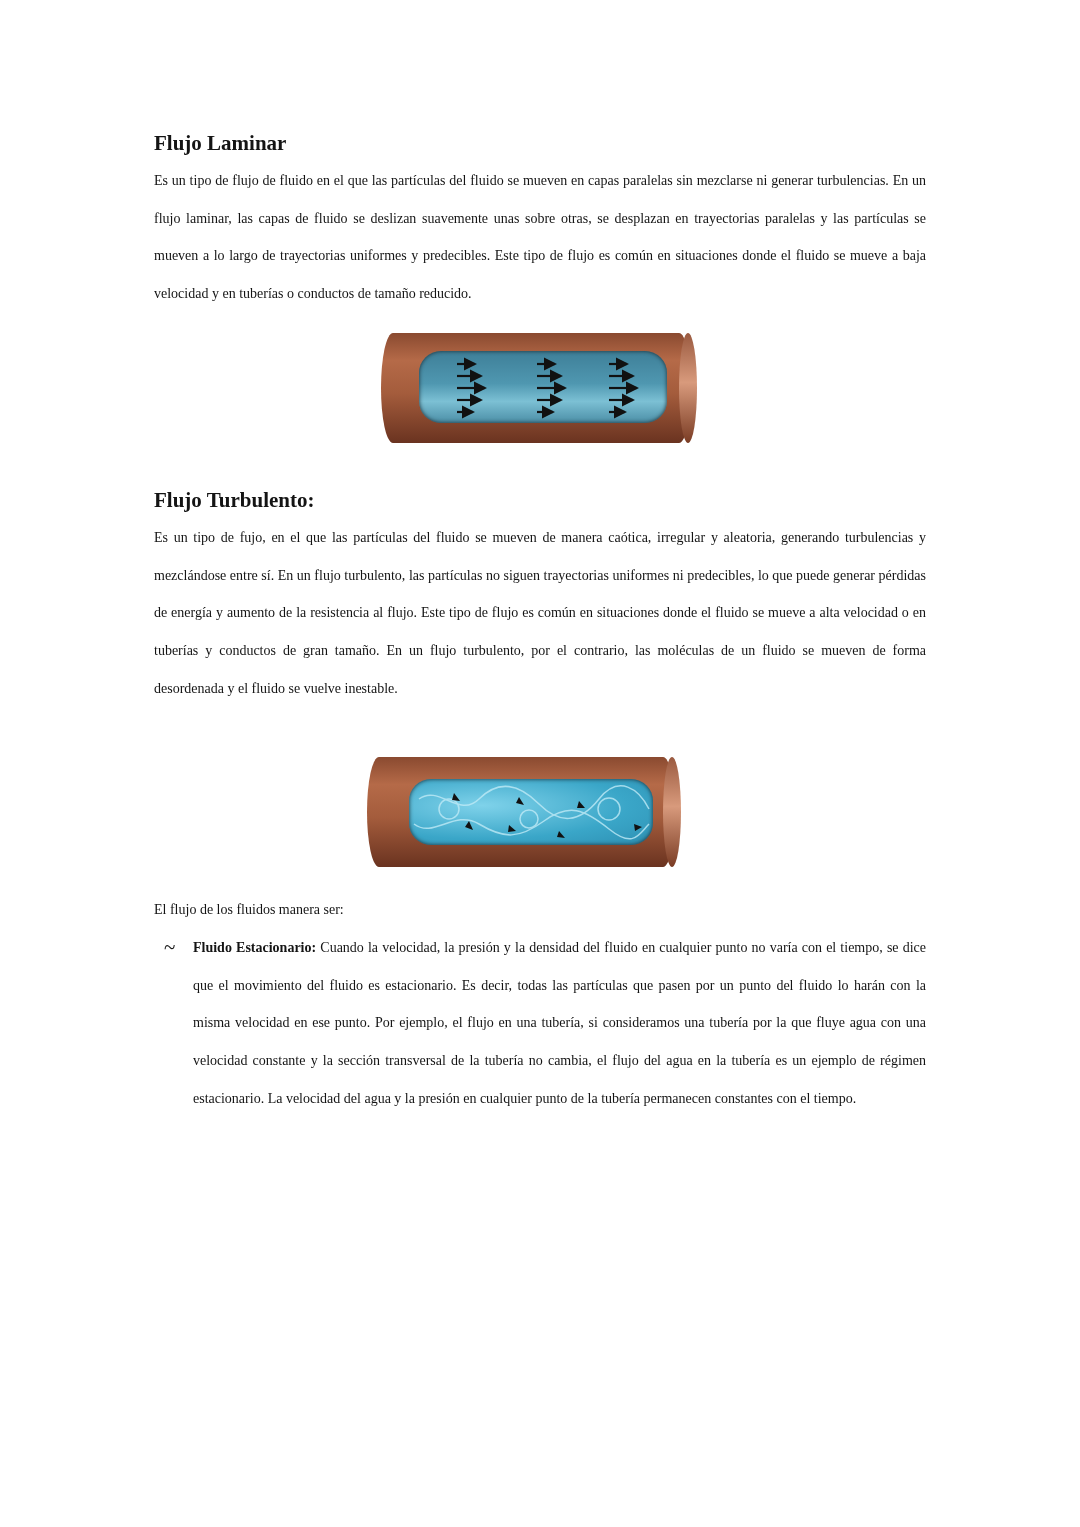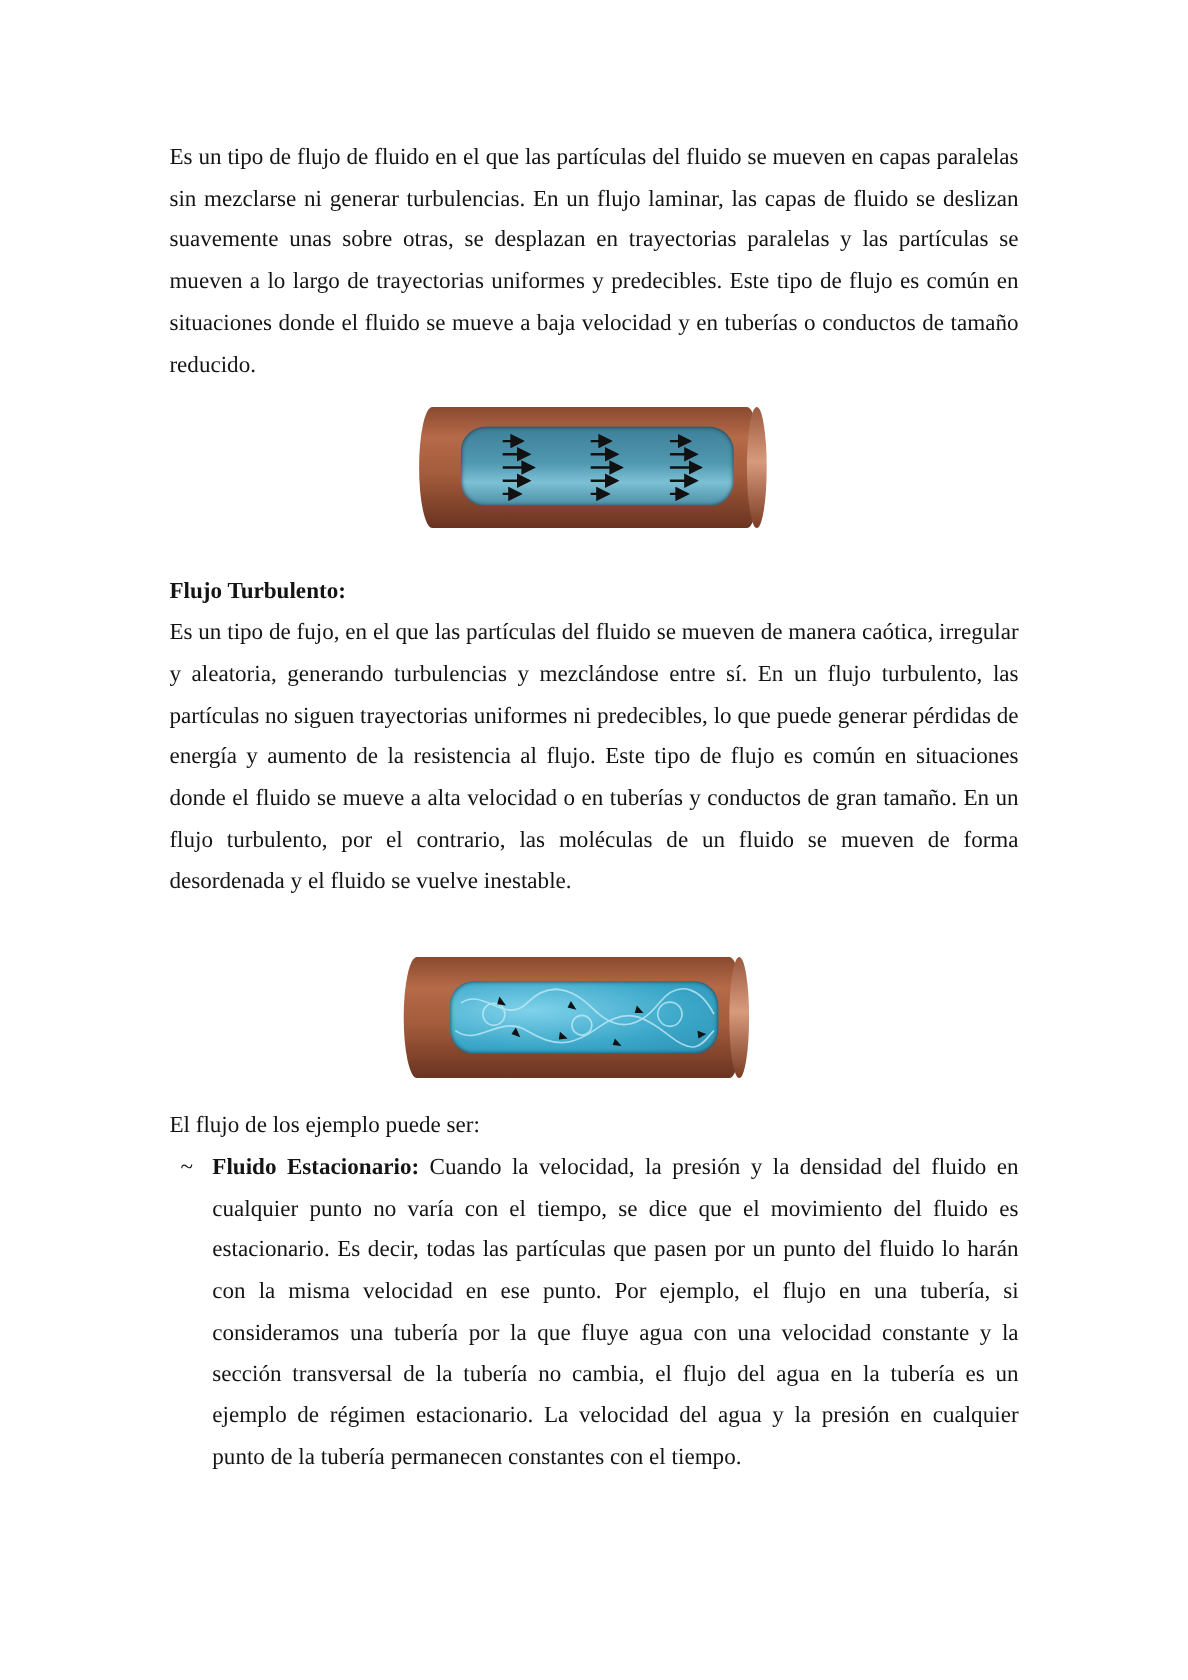--- a/index.html
+++ b/index.html
@@ -1,36 +1,37 @@
 <!DOCTYPE html>
 <html><head>
 <meta charset="utf-8">
 <style>
   html, body { margin: 0; padding: 0; background: #ffffff; }
   body { width: 1080px; height: 1527px; position: relative; overflow: hidden;
          font-family: "Liberation Serif", serif; color: #141414; }
   .page { position: absolute; left: 154px; top: 124px; width: 772px; }
   .h { font-weight: bold; font-size: 21px; line-height: 38px; margin: 0; }
-  .p { font-size: 21px; line-height: 37.7px; margin: 0; text-align: justify; text-align-last: left; }
+  .p { font-size: 14px; line-height: 37.7px; margin: 0; text-align: justify; text-align-last: left; }
   .fig { display: flex; justify-content: center; }
   .pipe { position: relative; border-radius: 12px / 50%;
           background: linear-gradient(180deg, #8a4a30 0%, #b56a48 25%, #a45c3c 55%, #6a3320 100%); }
   .pipe::after { content: ""; position: absolute; right: -6px; top: 0; bottom: 0; width: 18px; border-radius: 50%;
           background: linear-gradient(180deg, #9a5a40, #d89a7c 45%, #7a3c24); }
   .window { position: absolute; border-radius: 22px; background: linear-gradient(180deg, #3e7f98 0%, #4f97b0 45%, #7cc0d4 70%, #4b8ea6 100%);
             box-shadow: inset 0 0 4px #1a2b33; }
   .tw { background: radial-gradient(ellipse at 30% 40%, #7fd2ea, #3aa6c8 60%, #2d8fb2); }
   .list { list-style: none; margin: 0; padding: 0; }
   .li { position: relative; padding-left: 39px; }
   .bullet { position: absolute; left: 10px; top: 0; font-size: 21px; line-height: 37.7px; }
 </style>
 </head>
 <body>
 
 <div class="page">
+  <h2 class="h">Flujo Laminar</h2>
   <p class="p">Es un tipo de flujo de fluido en el que las partículas del fluido se mueven en capas paralelas sin mezclarse ni generar turbulencias. En un flujo laminar, las capas de fluido se deslizan suavemente unas sobre otras, se desplazan en trayectorias paralelas y las partículas se mueven a lo largo de trayectorias uniformes y predecibles. Este tipo de flujo es común en situaciones donde el fluido se mueve a baja velocidad y en tuberías o conductos de tamaño reducido.</p>
 
   <div class="fig" style="margin-top:20px;height:114px;">
     <div class="pipe" style="width:310px;height:110px;margin-left:-8px;">
       <div class="window" style="left:38px;top:18px;width:248px;height:72px;">
         <svg width="248" height="72">
           <defs>
               <marker id="ah" markerWidth="6" markerHeight="6" refX="5" refY="3" orient="auto">
                 <path d="M0,0 L6,3 L0,6 z" fill="#111"></path>
               </marker>
@@ -78,20 +79,20 @@
             <path d="M60,42 l4,9 l-8,-3z"></path>
               <path d="M100,46 l7,6 l-8,1z"></path>
               <path d="M150,52 l6,7 l-8,-1z"></path>
               <path d="M225,45 l8,3 l-7,4z"></path>
           </g>
         </svg>
       </div>
     </div>
   </div>
 
-  <p class="p" style="margin-top:20px;">El flujo de los ejemplo puede ser:</p>
+  <p class="p" style="margin-top:20px;">El flujo de los fluidos manera ser:</p>
   <ul class="list">
     <li class="li">
       <span class="bullet">~</span>
       <p class="p"><b>Fluido Estacionario:</b><span> Cuando la velocidad, la presión y la densidad del fluido en cualquier punto no varía con el tiempo, se dice que el movimiento del fluido es estacionario. Es decir, todas las partículas que pasen por un punto del fluido lo harán con la misma velocidad en ese punto. Por ejemplo, el flujo en una tubería, si consideramos una tubería por la que fluye agua con una velocidad constante y la sección transversal de la tubería no cambia, el flujo del agua en la tubería es un ejemplo de régimen estacionario. La velocidad del agua y la presión en cualquier punto de la tubería permanecen constantes con el tiempo.</span></p>
     </li>
   </ul>
 </div>
 
 </body></html>

